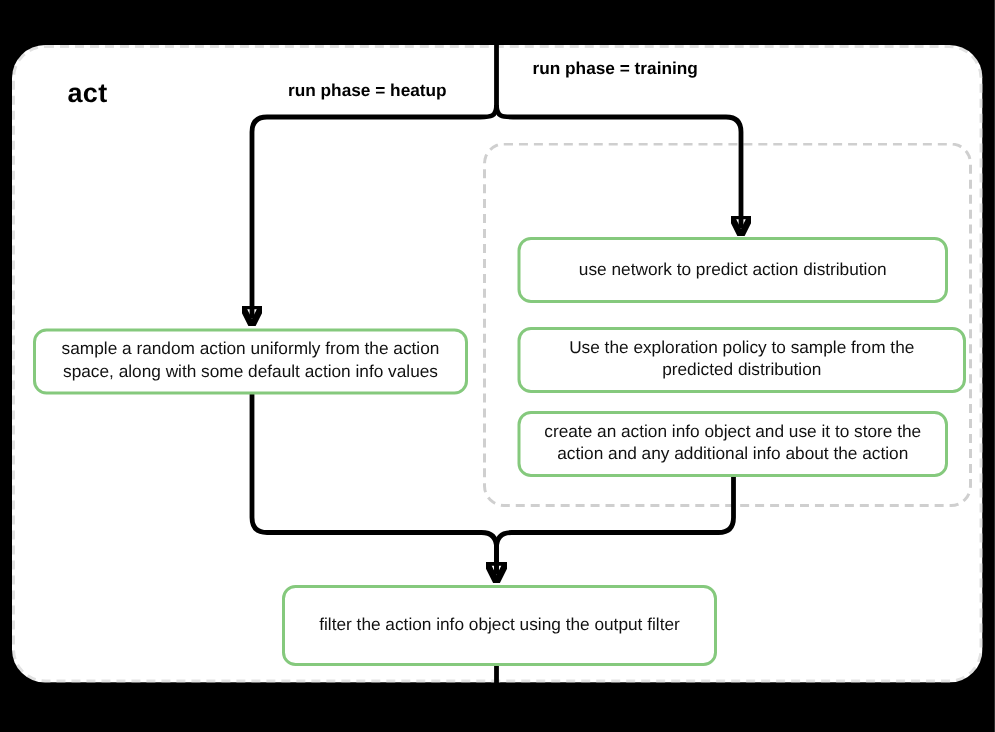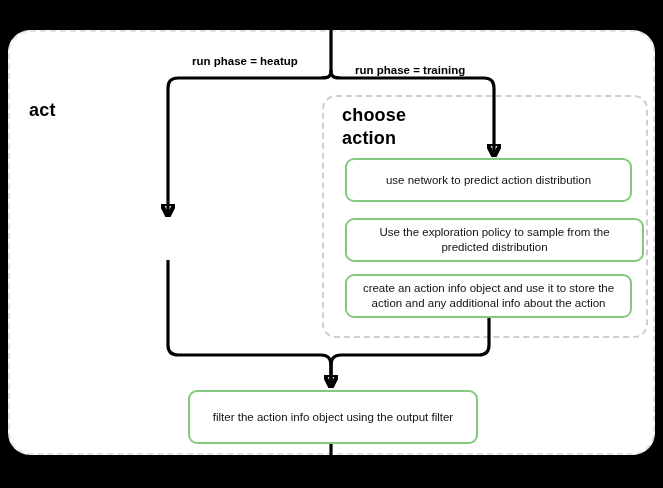--- a/index.html
+++ b/index.html
@@ -39,41 +39,40 @@
     border-radius: 14px;
     box-sizing: border-box;
   }
   .title {
     position: absolute;
     font-weight: bold;
     color: #000000;
     letter-spacing: 0.2px;
   }
   .title-act {
-    left: 29px;
+    left: 45px;
     top: 52px;
     font-size: 18px;
-    margin-top: 48px;
   }
   .title-choose {
     left: 342px;
     top: 104px;
     font-size: 18px;
     line-height: 23px;
     width: 120px;
   }
   .edge-label {
     position: absolute;
     font-size: 11.5px;
     font-weight: bold;
     color: #000000;
     white-space: nowrap;
   }
   .label-heatup { left: 192px; top: 55px; text-align: center; }
-  .label-training { left: 355px; top: 64px; text-align: center; }
+  .label-training { left: 355px; top: 40px; text-align: center; }
 
   
   .node {
     position: absolute;
     box-sizing: border-box;
     background: #ffffff;
     border: 2.5px solid #85c97d;
     border-radius: 9px;
     display: flex;
     align-items: center;
@@ -110,24 +109,20 @@
 </head>
 <body>
 
 <div id="canvas">
 
   <div class="outer-container"></div>
   <div class="inner-container"></div>
 
   <div class="title title-act">act</div>
 
-  <div class="title title-choose">
-    <div>choose</div>
-    <div>action</div>
-  </div>
 
   <div class="edge-label label-heatup">run phase = heatup</div>
 
   <div class="edge-label label-training">run phase = training</div>
 
   <svg class="edges" viewBox="0 0 663 488">
     <defs>
       <marker id="arrow" viewBox="0 0 10 10" refX="6" refY="5" markerWidth="4.2" markerHeight="4.2" orient="auto-start-reverse">
         <path d="M 0 0 L 10 5 L 0 10 z" fill="#000000" stroke="none"></path>
       </marker>
@@ -139,20 +134,21 @@
 
     <path d="M 331 70 C 331 78 335 78 342 78 L 484 78 Q 494 78 494 88 L 494 152" marker-end="url(#arrow)"></path>
 
     <path d="M 168 260 L 168 345 Q 168 355 178 355 L 321 355 Q 331 355 331 365 L 331 383" marker-end="url(#arrow)"></path>
 
     <path d="M 489 317 L 489 345 Q 489 355 479 355 L 341 355 Q 331 355 331 365 L 331 383"></path>
 
     <path d="M 331 428 L 331 488"></path>
   </svg>
 
+  <div class="node node-sample">sample a random action uniformly from the action space, along with some default action info values</div>
 
   <div class="node node-usenet">use network to predict action distribution</div>
 
   <div class="node node-explore">Use the exploration policy to sample from the predicted distribution</div>
 
   <div class="node node-createai">create an action info object and use it to store the action and any additional info about the action</div>
 
   <div class="node node-filter">filter the action info object using the output filter</div>
 
 </div>

